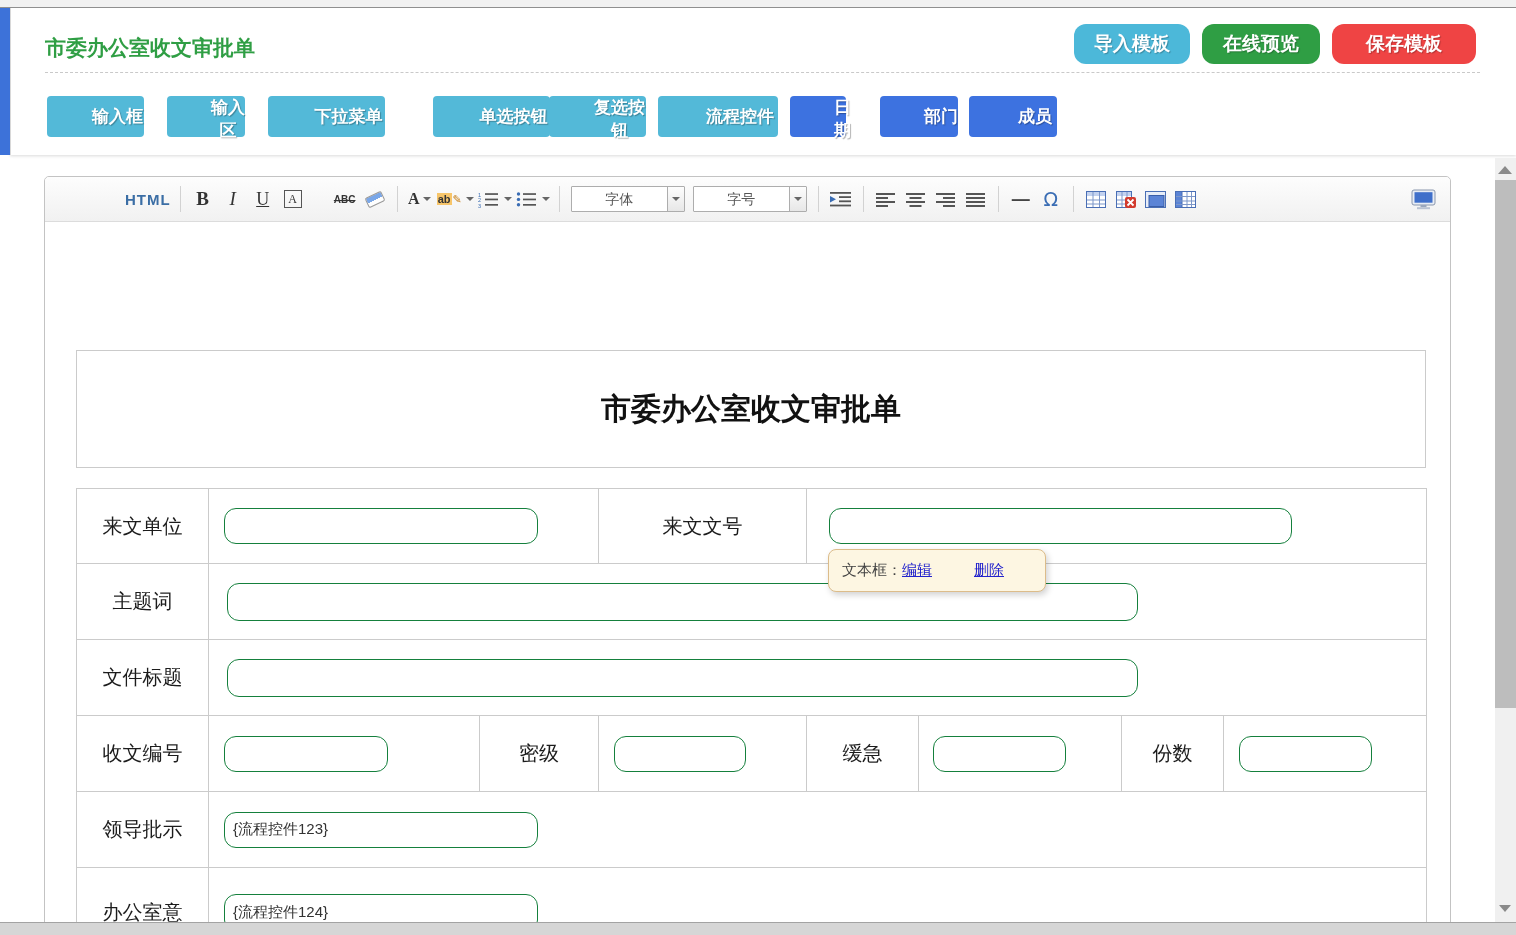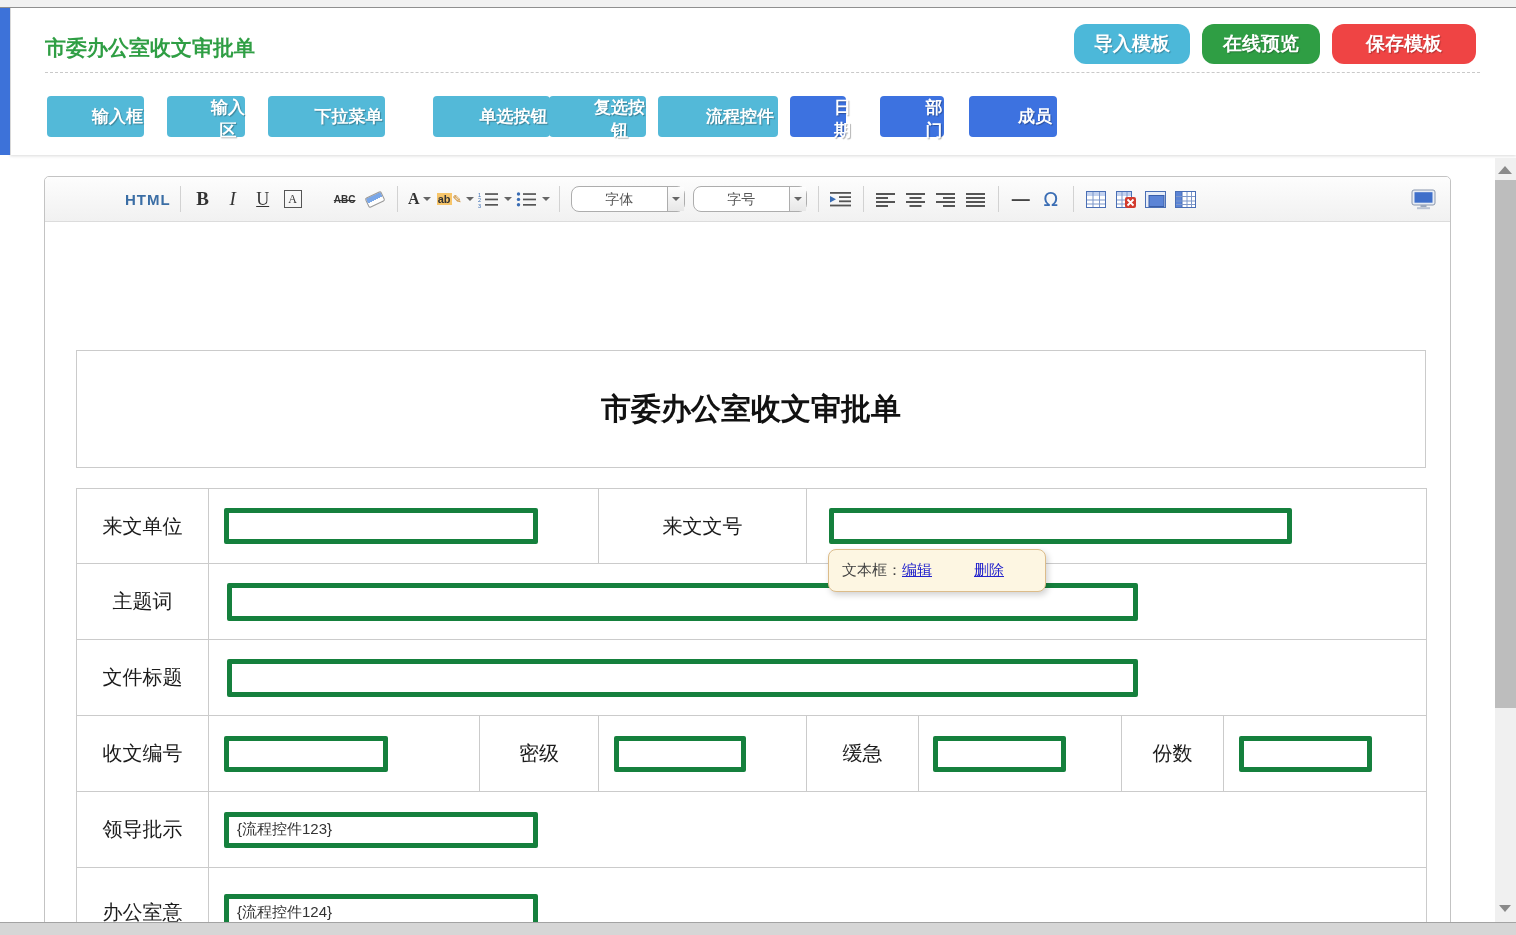--- a/index.html
+++ b/index.html
@@ -65,40 +65,40 @@
   .g-strike { font-size:10px; font-weight:bold; text-decoration:line-through;margin-left:24px; }
   .eraser { width:18px; height:11px; transform:rotate(-25deg); border:1px solid #999;
             border-radius:2px; background:linear-gradient(#7aa7e8 0 55%,#fefefe 55% 100%); }
   .g-fc { font-size:16px; font-weight:bold;
           font-family:"Liberation Serif","DejaVu Serif",serif; }
   .hl-ab { background:#f7c56a; padding:0 1px; font-size:11px; font-weight:bold; }
   .hl-pen { font-size:11px; color:#c77f16; margin-left:1px; }
   .dd { width:0; height:0; border-left:4px solid transparent; border-right:4px solid transparent;
         border-top:4px solid #666; margin-left:4px; }
   .tb-select { width:114px; height:26px; border:1px solid #adadad; background:#fff;
-               display:flex; margin:0 4px; border-radius:8px; cursor:pointer;justify-content:space-between; }
+               display:flex; margin:0 4px; border-radius:1px; cursor:pointer;justify-content:space-between; }
   .tb-select .txt { flex:1; text-align:center; color:#555; font-size:14px; line-height:24px; }
   .tb-select .arrow-btn { width:17px; border-left:1px solid #adadad; display:flex;
                align-items:center; justify-content:center;
                background:linear-gradient(#fdfdfd,#e7e7e7); }
   .g-hr { font-size:18px; color:#444; font-weight:bold; }
   .g-omega { font-size:19px; color:#3a6db4; font-family:"DejaVu Sans",sans-serif; }
   .spacer { flex:1; }
 
   
   .canvas { position:relative; height:713px; background:#fff; }
   .form-title-box { position:absolute; left:31px; top:128px; width:1350px; height:118px;
                     border:1px solid #cbcbcb; display:flex; align-items:center;
                     justify-content:center; }
   .form-title { font-size:30px; font-weight:bold; color:#111; }
   table.form-table { position:absolute; left:31px; top:266px; width:1350px;
                      border-collapse:collapse; table-layout:fixed; }
   .form-table td { border:1px solid #cbcbcb; }
   .lbl { text-align:center; font-size:20px; color:#1c1c1c; }
-  .inp { height:36px; border:5px solid #15803d; border-radius:2px; background:#fff;
+  .inp { height:36px; border:1px solid #15803d; border-radius:12px; background:#fff;
          font-size:15px; color:#333; padding:0 8px; font-family:inherit; }
   .h38 { height:38px; }
   .ml15 { margin-left:15px; } .ml18 { margin-left:18px; } .ml22 { margin-left:22px; } .ml14 { margin-left:14px; }
   .w314 { width:314px; } .w463 { width:463px; } .w911 { width:911px; }
   .w164 { width:164px; } .w132 { width:132px; } .w133 { width:133px; }
 
   
   .ctl-tooltip { position:absolute; left:828px; top:549px; width:218px; height:43px;
                  background:#fdf6e2; border:1px solid #dcbc8a; border-radius:8px;
                  box-shadow:2px 3px 6px rgba(0,0,0,.18); display:flex; align-items:center;
@@ -122,21 +122,21 @@
     <button class="hbtn btn-red">保存模板</button>
   </div>
   <div class="dash-line"></div>
   <button class="chip chip-light" style="left:36px;  width:97px;">输入框</button>
   <button class="chip chip-light" style="left:156px; width:78px;">输入区</button>
   <button class="chip chip-light" style="left:257px; width:117px;">下拉菜单</button>
   <button class="chip chip-light" style="left:388px; width:117px;margin-left:34px;">单选按钮</button>
   <button class="chip chip-light" style="left:538px; width:97px;">复选按钮</button>
   <button class="chip chip-light" style="left:647px; width:120px;">流程控件</button>
   <button class="chip chip-blue" style="left:779px; width:56px;">日期</button>
-  <button class="chip chip-blue" style="left:869px; width:64px;">部门</button>
+  <button class="chip chip-blue" style="left:869px; width:78px;">部门</button>
   <button class="chip chip-blue" style="left:958px; width:88px;">成员</button>
 </div>
 
 <div class="editor-panel">
   <div class="toolbar">
     <div class="tbi">
         <span class="src-label">HTML</span>
       </div>
     <div class="tb-sep"></div>
     <div class="tbi g-b">B</div>

